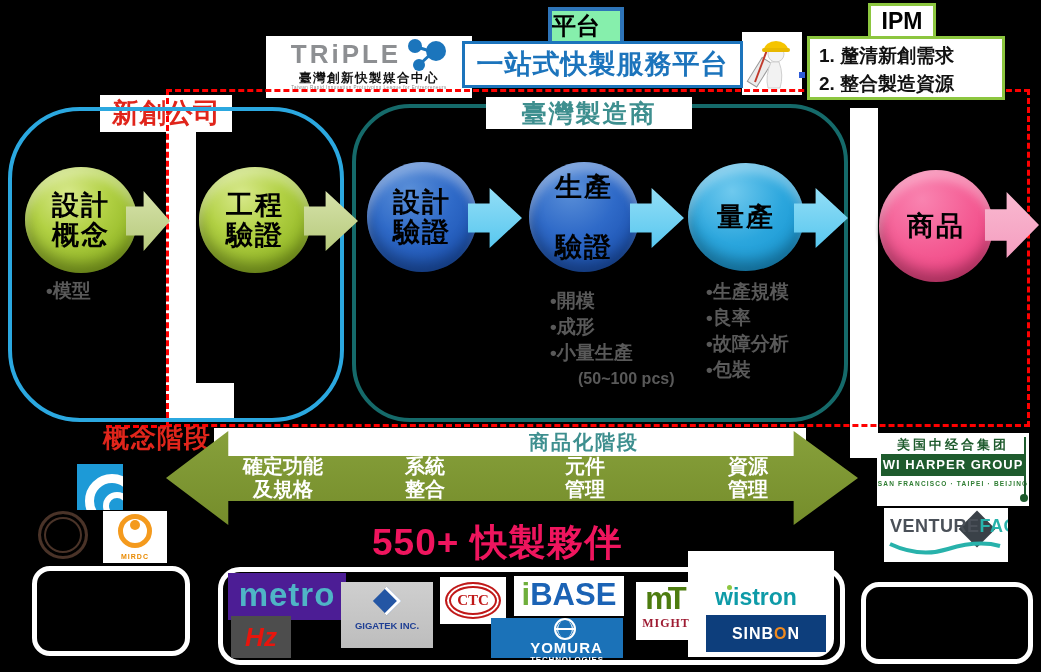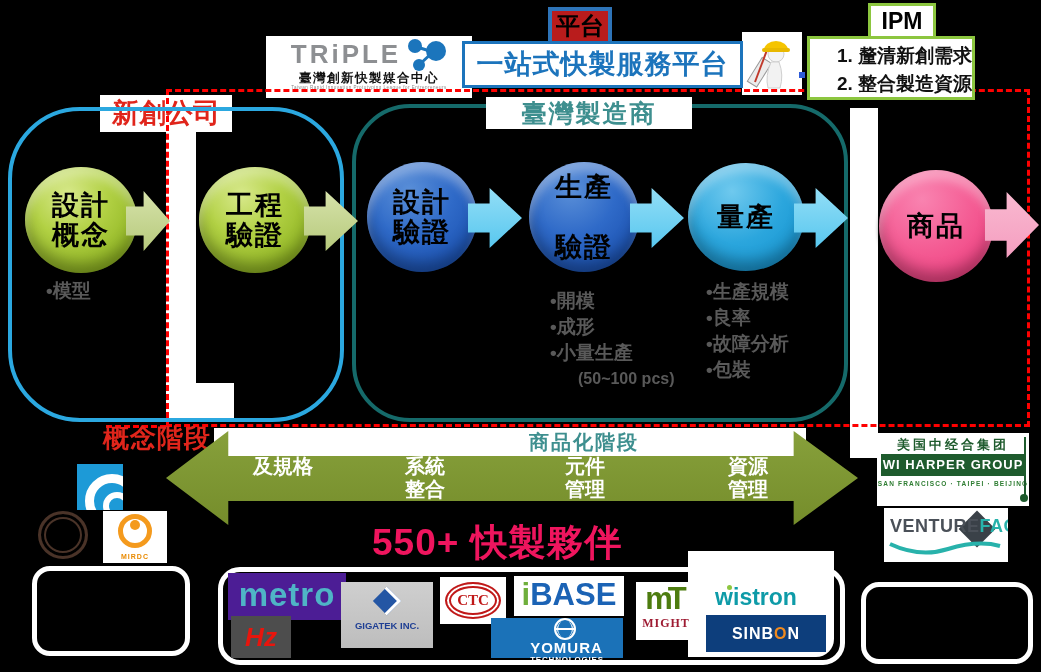--- a/index.html
+++ b/index.html
@@ -7,24 +7,24 @@
   #canvas { position:relative; width:1041px; height:672px; background:#000; overflow:hidden; }
   .abs { position:absolute; }
   .white { background:#fff; }
 
   
   #triple-box { left:266px; top:36px; width:206px; height:62px; background:#fff; text-align:center; padding-top:1px; }
   #triple-brand-row { display:flex; align-items:center; justify-content:center; gap:4px; height:34px; }
   #triple-brand { font-size:26px; font-weight:800; color:#8d8f92; letter-spacing:3px; }
   #triple-sub { font-size:12.5px; font-weight:bold; color:#111; letter-spacing:1.5px; line-height:14px; }
   #triple-tagline { font-size:4.5px; color:#8a8a8a; letter-spacing:.5px; }
-  #platform-tag-box { left:548px; top:7px; width:64px; height:38px; background:#b91c1c; border:4px solid #2e74b8; font-size:24px; font-weight:bold; color:#000; text-align:center; line-height:30px; }
+  #platform-tag-box { left:548px; top:7px; width:76px; height:38px; background:#86efac; border:4px solid #2e74b8; font-size:24px; font-weight:bold; color:#000; line-height:30px; }
   #platform-title-box { left:462px; top:41px; width:281px; height:47px; background:#fff; border:3px solid #1c74bc; color:#1c74bc; font-size:27px; font-weight:bold; text-align:center; line-height:41px; letter-spacing:1px; }
   #ipm-tag-box { left:868px; top:3px; width:68px; height:37px; background:#fff; border:3px solid #8cc63f; font-size:23px; font-weight:bold; color:#000; text-align:center; line-height:31px; }
-  #ipm-list-box { left:807px; top:36px; width:168px; height:64px; background:#fff; border:3px solid #8cc63f; padding:3px 0 0 9px;text-align:right; }
+  #ipm-list-box { left:807px; top:36px; width:198px; height:64px; background:#fff; border:3px solid #8cc63f; padding:3px 0 0 9px; }
   #ipm-list-box span { display:block; font-size:19px; font-weight:bold; color:#111; line-height:28px; }
   #worker-box { left:742px; top:32px; width:60px; height:63px; background:#fff; }
   #blue-dot { left:799px; top:72px; width:6px; height:6px; background:#2e5bd8; }
 
   
   #strip-left { left:166px; top:95px; width:30px; height:325px; }
   #strip-left-foot { left:172px; top:383px; width:62px; height:36px; }
   #strip-right { left:850px; top:108px; width:28px; height:350px; }
   #strip-process { left:214px; top:428px; width:592px; height:29px; }
 
@@ -241,20 +241,21 @@
     <span>•良率</span>
     <span>•故障分析</span>
     <span>•包裝</span>
   </div>
 
   <div class="abs" id="concept-label">概念階段</div>
   <div class="abs" id="commercial-label">商品化階段</div>
 
   <div class="abs" id="process-arrow"></div>
   <div class="parrow-label" id="pl-0">
+    <span>確定功能</span>
     <span>及規格</span>
   </div>
   <div class="parrow-label" id="pl-1">
     <span>系統</span>
     <span>整合</span>
   </div>
   <div class="parrow-label" id="pl-2">
     <span>元件</span>
     <span>管理</span>
   </div>

